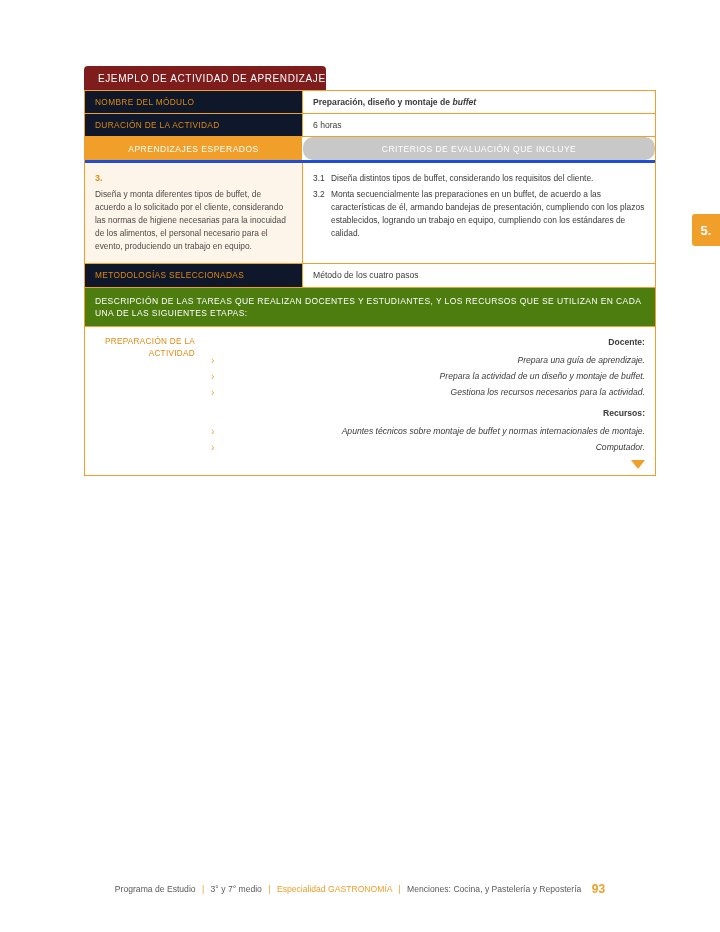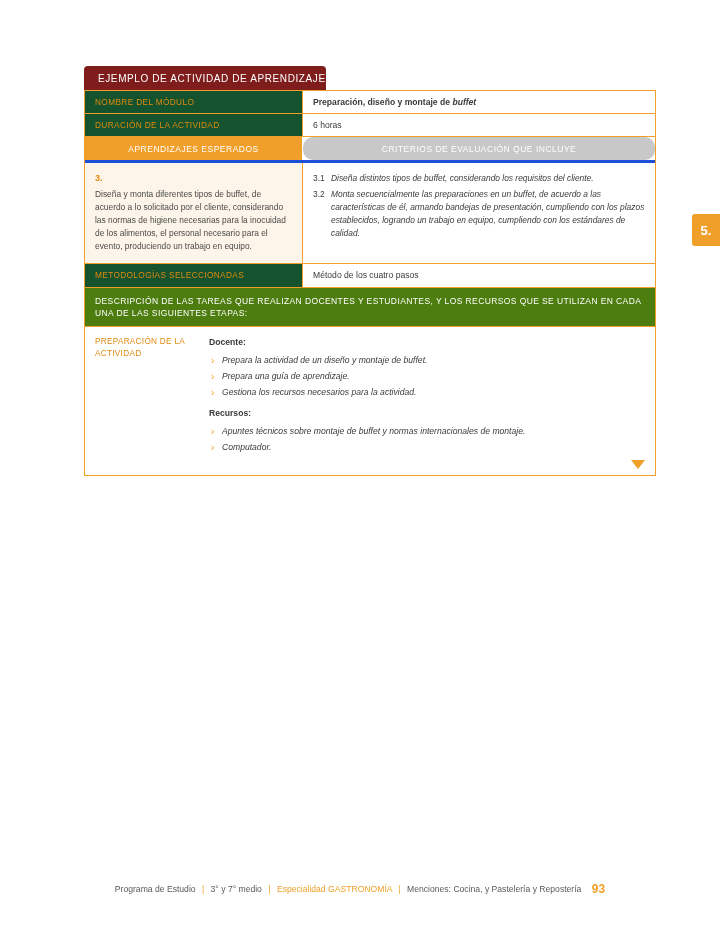--- a/index.html
+++ b/index.html
@@ -66,21 +66,21 @@
   }
   .row:last-child { border-bottom: none; }
 
   .cell-label {
     width: 218px;
     flex: 0 0 218px;
     padding: 6px 8px 5px 10px;
     color: #e08a10;
     font-size: 8.3px;
     letter-spacing: .35px;
-    background: #14532d;
+    background: #0f172a;
     border-right: 1px solid #f0a02a;
     line-height: 1.25;
   }
   .cell-value {
     flex: 1;
     padding: 6px 10px 5px 10px;
     font-size: 8.6px;
     color: #3a3a3a;
     line-height: 1.3;
   }
@@ -143,21 +143,21 @@
     line-height: 1.55;
   }
   .crit {
     display: flex;
     margin-bottom: 3px;
   }
   .crit-num {
     flex: 0 0 18px;
     color: #3a3a3a;
   }
-  .crit-txt { flex: 1; font-style: italic; }
+  .crit-txt { flex: 1; }
 
   
   .desc-banner {
     background: #4d7c0f;
     color: #ffffff;
     font-size: 8.5px;
     letter-spacing: .4px;
     padding: 7px 10px 7px 10px;
     line-height: 1.45;
     border-bottom: 1px solid #f0a02a;
@@ -206,21 +206,21 @@
 
   .arrow-down {
     position: absolute;
     right: 10px;
     bottom: 6px;
     width: 0; height: 0;
     border-left: 7px solid transparent;
     border-right: 7px solid transparent;
     border-top: 9px solid #f0a02a;
   }
-  .task-wrap { position: relative; }
+  .task-wrap { position: relative; text-align: right; }
 
   
   .footer {
     position: absolute;
     left: 0;
     right: 0;
     bottom: 36px;
     text-align: center;
     font-size: 8.6px;
     color: #5a5a5a;
@@ -287,22 +287,22 @@
       </div>
 
       <div class="desc-banner">DESCRIPCIÓN DE LAS TAREAS QUE REALIZAN DOCENTES Y ESTUDIANTES, Y LOS RECURSOS QUE SE UTILIZAN EN CADA UNA DE LAS SIGUIENTES ETAPAS:</div>
 
       <div class="task-wrap">
         <div class="task-row">
           <div class="task-left">PREPARACIÓN DE LA ACTIVIDAD</div>
           <div class="task-right">
             <div class="hd">Docente:</div>
             <ul class="bullets">
+              <li>Prepara una guía de aprendizaje.</li>
               <li>Prepara la actividad de un diseño y montaje de buffet.</li>
-              <li>Prepara una guía de aprendizaje.</li>
               <li>Gestiona los recursos necesarios para la actividad.</li>
             </ul>
             <div class="hd">Recursos:</div>
             <ul class="bullets">
               <li>Apuntes técnicos sobre montaje de buffet y normas internacionales de montaje.</li>
               <li>Computador.</li>
             </ul>
           </div>
         </div>
         <div class="arrow-down"></div>

